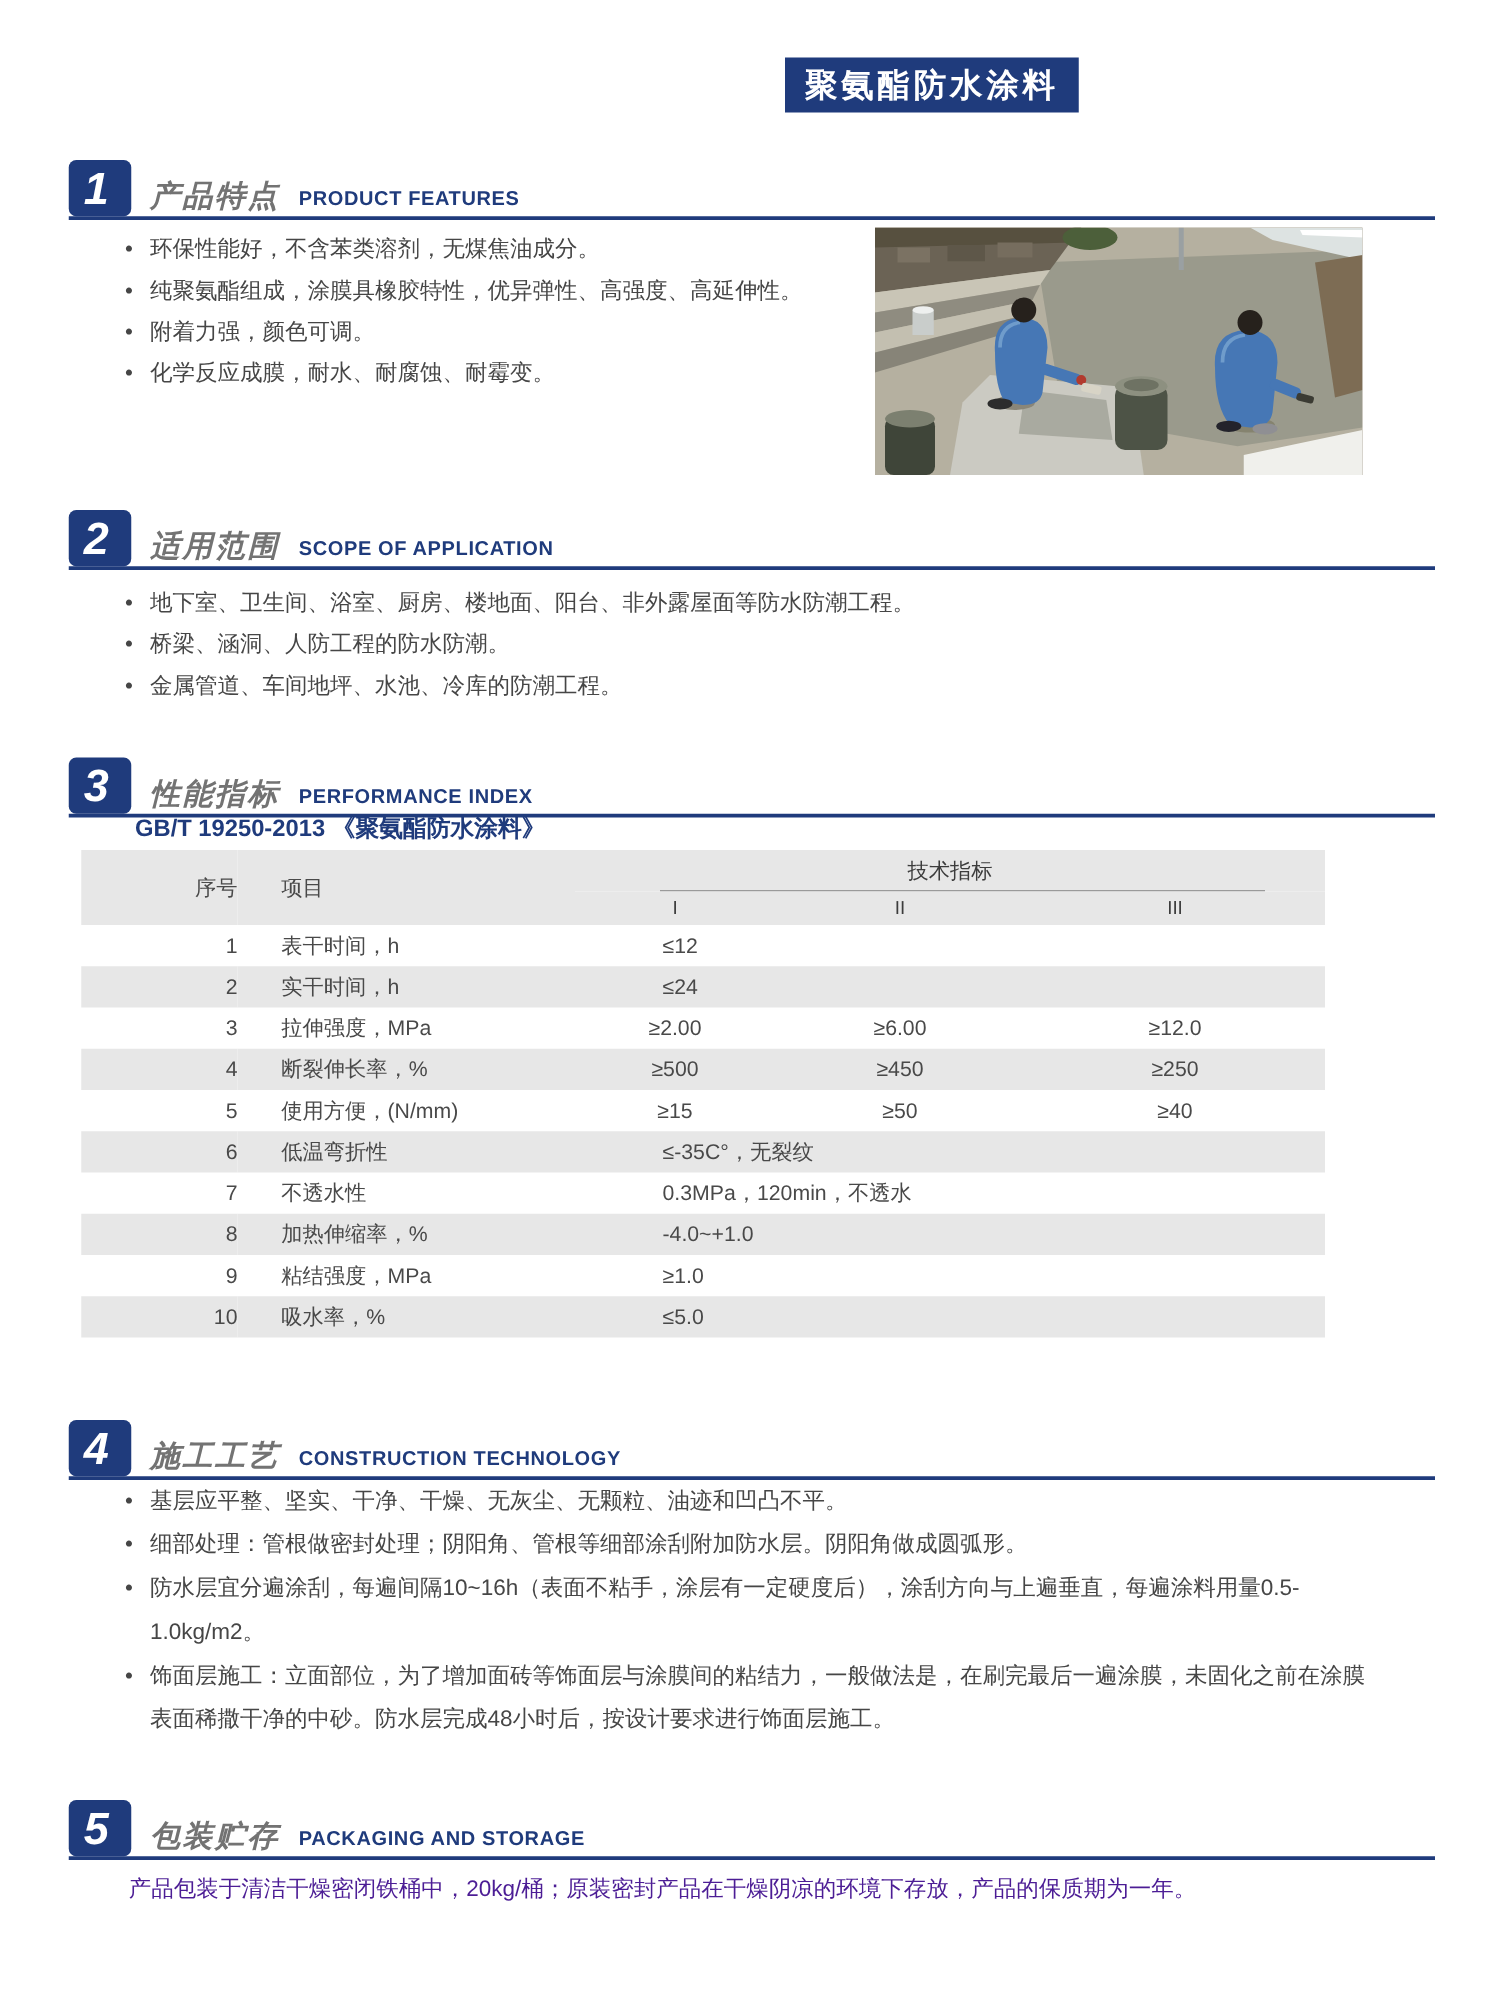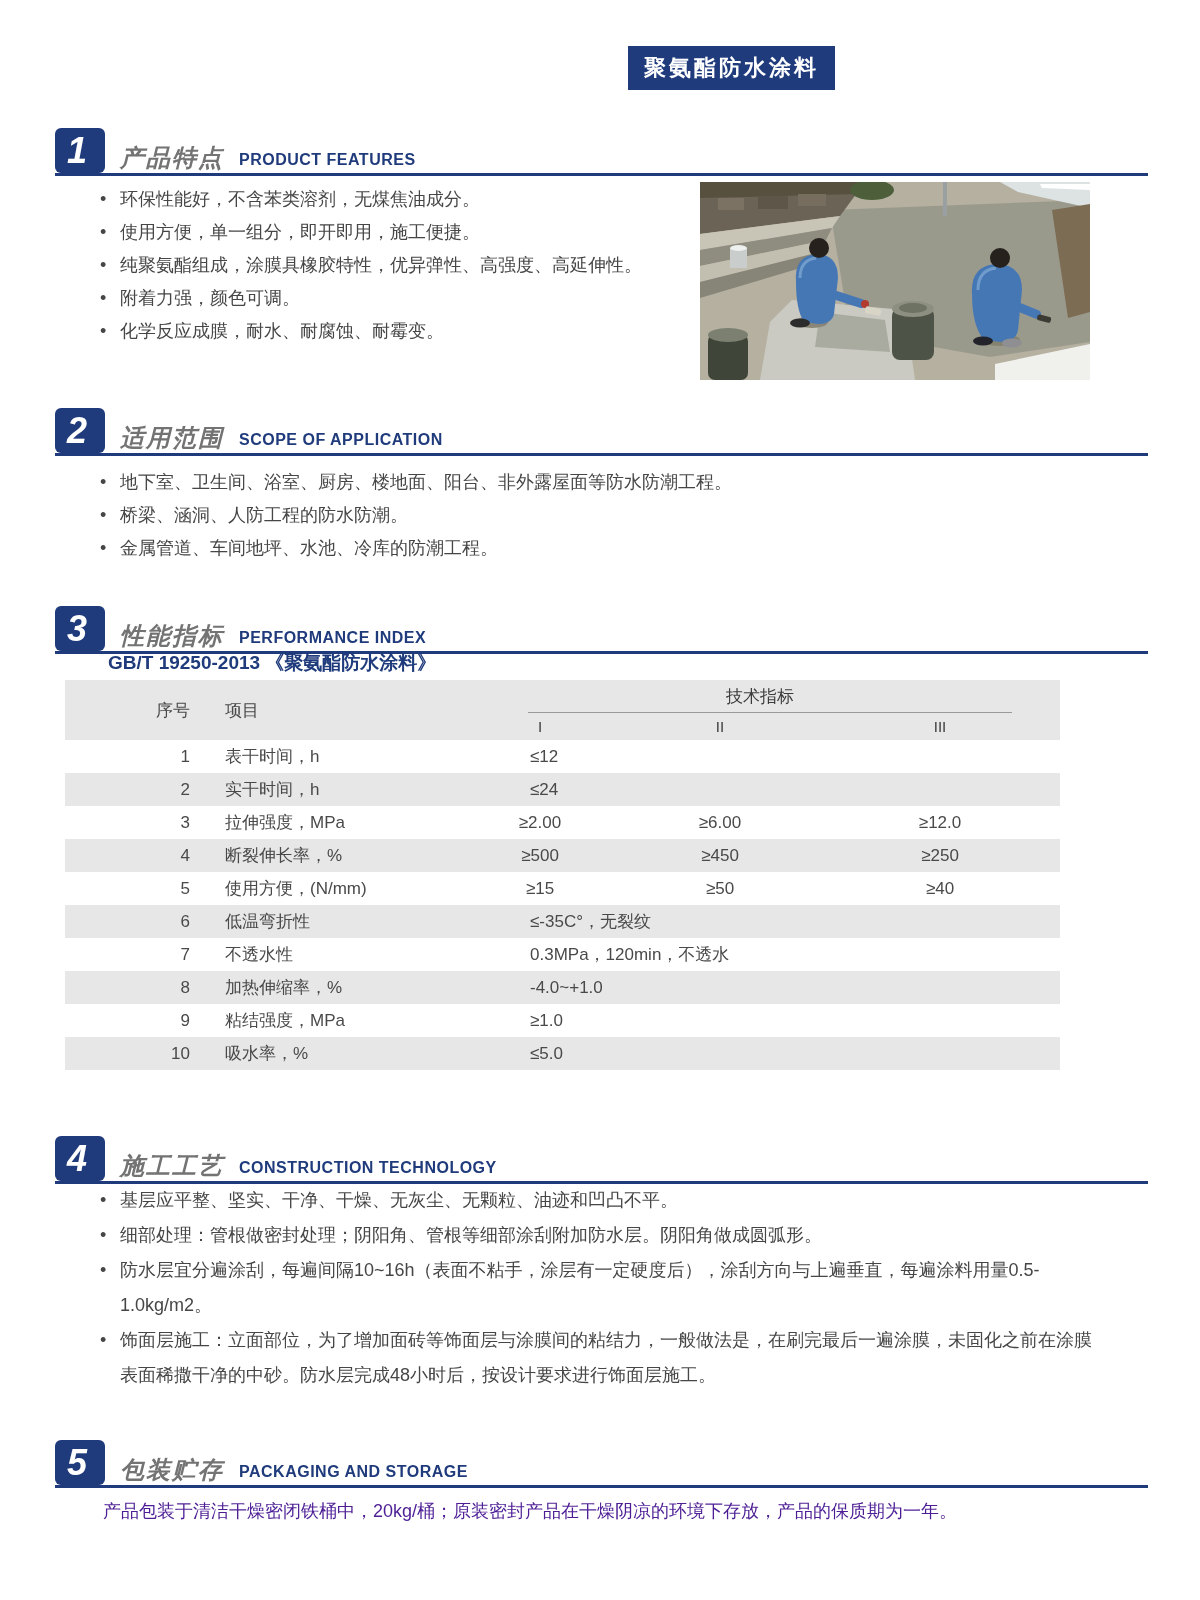--- a/index.html
+++ b/index.html
@@ -5,21 +5,21 @@
   * { margin:0; padding:0; box-sizing:border-box; }
   html,body { background:#ffffff; }
   body { font-family:"Liberation Sans","DejaVu Sans",sans-serif; }
   .page {
     position:relative; width:1200px; height:1600px; margin:0 auto;
     background:#ffffff; overflow:hidden; color:#454545;
   }
   
   .banner {
     position:absolute; top:46px; left:628px; height:44px;
-    background:#1f3b7c; color:#ffffff; font-size:22px; font-weight:bold;
+    background:#1f3b7c; color:#ffffff; font-size:26px; font-weight:bold;
     line-height:44px; padding:0 16px; letter-spacing:3px; white-space:nowrap;
   }
   
   .sec {
     position:absolute; left:55px; right:52px; height:48px;
     border-bottom:3px solid #1f3b7c;
     display:flex; align-items:flex-end; gap:15px;
   }
   .num {
     width:50px; height:45px; background:#1f3b7c; border-radius:6px;
@@ -85,21 +85,20 @@
 
   <div class="banner">聚氨酯防水涂料</div>
 
   <div class="sec" style="top:128px">
     <div class="num">1</div>
     <div class="cn">产品特点</div>
     <div class="en">PRODUCT FEATURES</div>
   </div>
   <ul class="bullets" style="top:183px;left:98px;width:600px">
     <li>环保性能好，不含苯类溶剂，无煤焦油成分。</li>
-    <li>使用方便，单一组分，即开即用，施工便捷。</li>
     <li>纯聚氨酯组成，涂膜具橡胶特性，优异弹性、高强度、高延伸性。</li>
     <li>附着力强，颜色可调。</li>
     <li>化学反应成膜，耐水、耐腐蚀、耐霉变。</li>
   </ul>
 
   <div class="photo">
     <svg viewBox="0 0 390 198">
 
       <rect x="0" y="0" width="390" height="198" fill="#b5b0a0"></rect>
 

